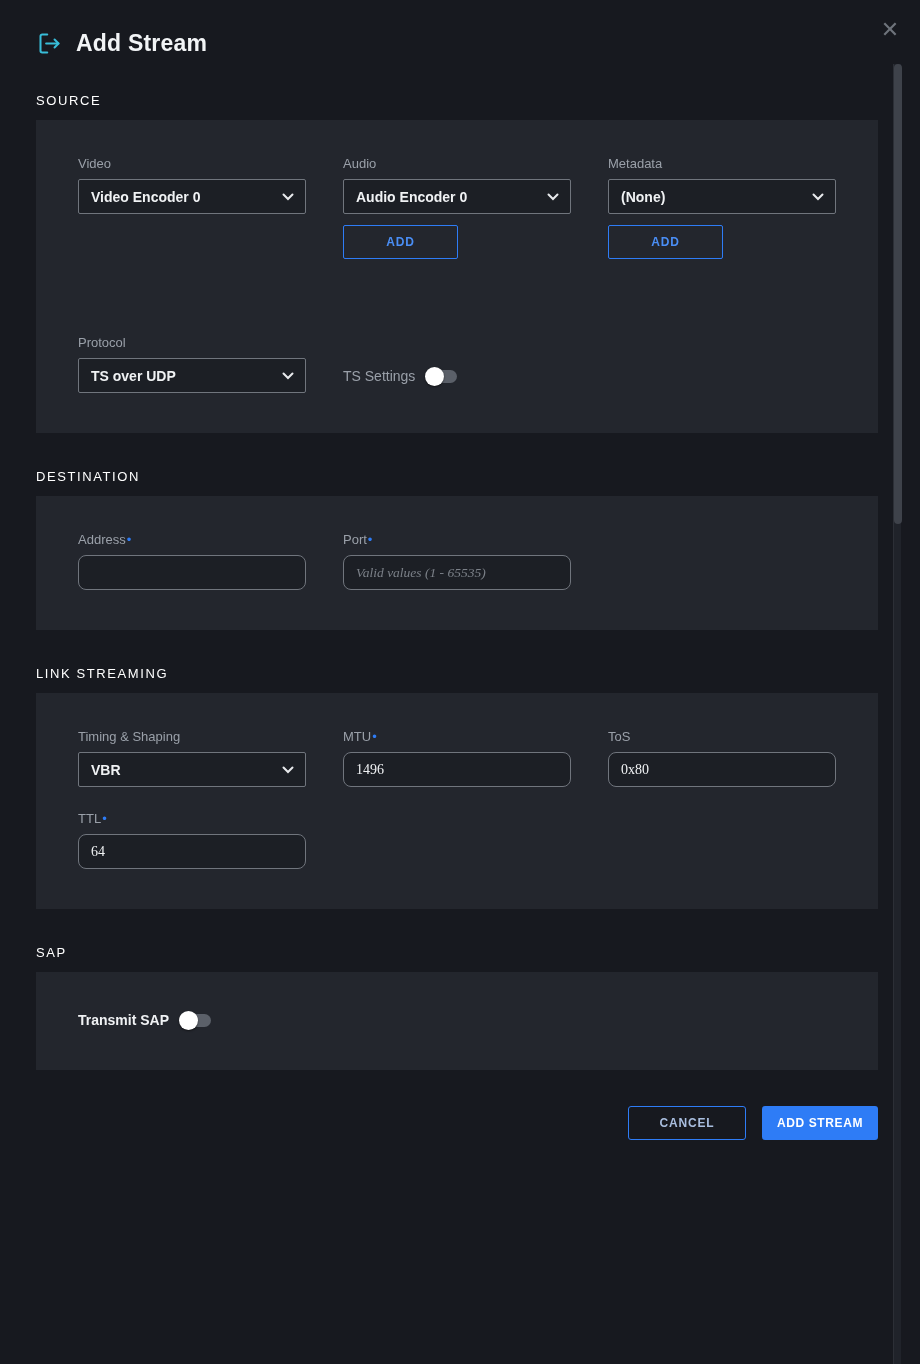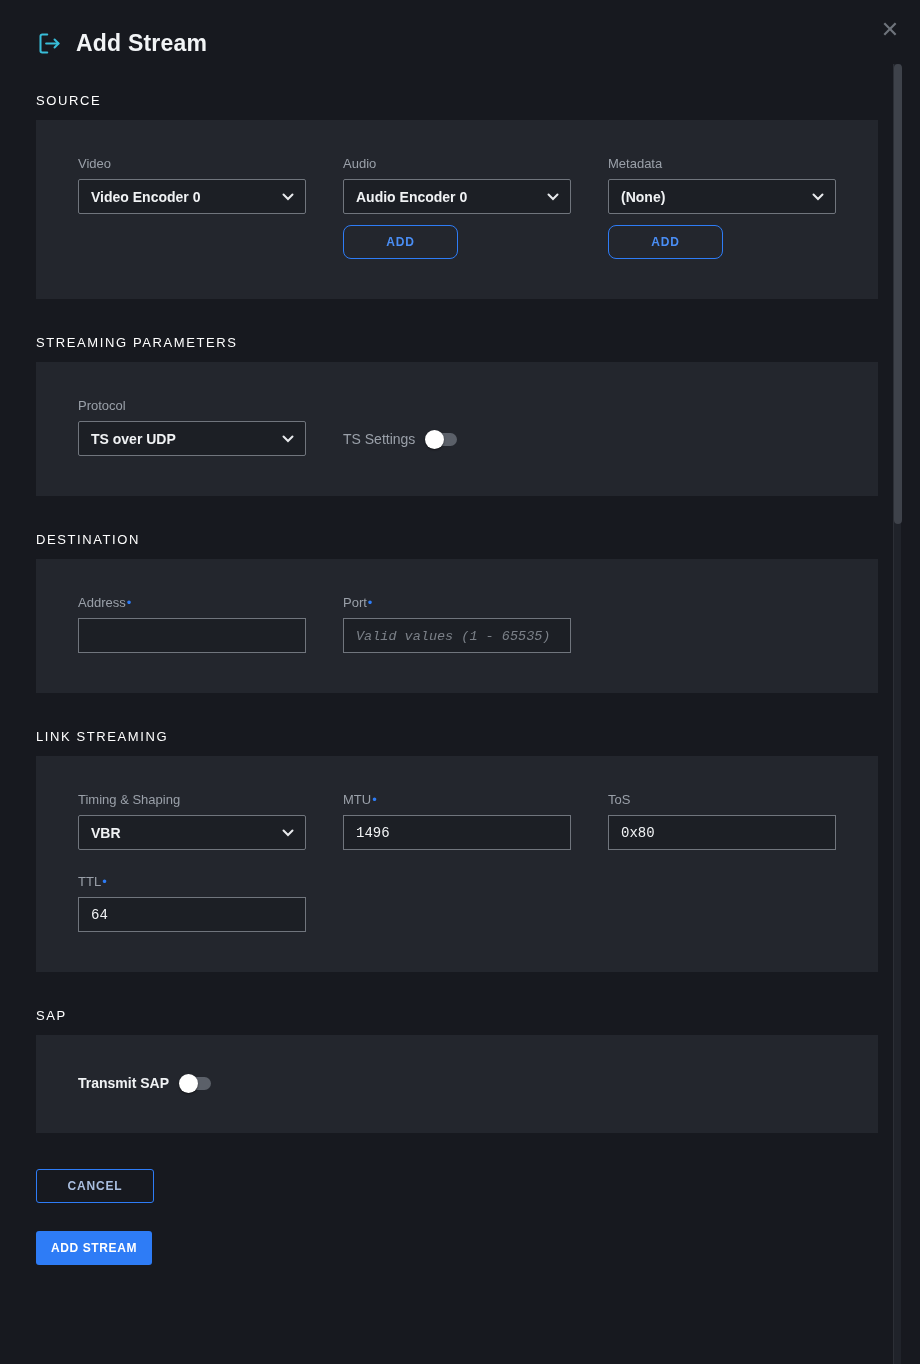--- a/index.html
+++ b/index.html
@@ -21,22 +21,22 @@
     position: absolute; top: 16px; right: 16px; width: 28px; height: 28px;
     background: none; border: none; color: #6e737b; font-size: 22px; line-height: 28px;
     cursor: pointer; text-align: center; font-weight: 400;
   }
 
   
   .field-label { font-size: 13px; color: #9aa0a9; margin-bottom: 8px; display: block; }
   .req { color: #2e7cf6; font-size: 13px; vertical-align: top; margin-left: 1px; }
   .text-input {
     width: 100%; height: 35px; background: #1c1f25; border: 1px solid #70757d;
-    border-radius: 0; color: #f0f2f4; font-size: 14px; padding: 0 12px;
-    font-family: Liberation Mono, monospace; outline: none;
+    border-radius: 8px; color: #f0f2f4; font-size: 14px; padding: 0 12px;
+    font-family: Liberation Serif, serif; outline: none;
   }
   .text-input::placeholder { color: #7b8088; font-style: italic; font-size: 13.5px; }
 
   .name-field { margin-top: 30px; width: 270px; }
 
   
   .section-header {
     margin-top: 36px; margin-bottom: 12px;
     font-size: 13px; color: #ffffff; letter-spacing: 1.6px; font-weight: 400;
   }
@@ -48,38 +48,38 @@
     position: relative; width: 100%; height: 35px; background: #1c1f25;
     border: 1px solid #70757d; border-radius: 2px; display: flex; align-items: center;
     padding: 0 34px 0 12px; cursor: pointer;
   }
   .select .sel-text { font-size: 14px; color: #f0f2f4; font-weight: 600; white-space: nowrap; overflow: hidden; }
   .select .chev { position: absolute; right: 11px; top: 50%; transform: translateY(-50%); display: flex; }
 
   
   .add-btn {
     margin-top: 11px; width: 115px; height: 34px; background: transparent;
-    border: 1px solid #2e7cf6; border-radius: 8px; color: #4a8ef5;
+    border: 1px solid #2e7cf6; border-radius: 2px; color: #4a8ef5;
     font-size: 12px; font-weight: 700; letter-spacing: .8px; cursor: pointer;
     font-family: "Liberation Sans", sans-serif;
   }
 
   
   .toggle-row { display: flex; align-items: center; gap: 12px; }
   .toggle-label-gray { font-size: 14px; color: #9aa0a9; }
   .toggle-label-white { font-size: 14px; color: #f0f2f4; font-weight: 600; }
   .toggle { position: relative; width: 30px; height: 13px; background: #5b6069; border-radius: 7px; cursor: pointer; flex: 0 0 auto; }
   .toggle .knob {
     position: absolute; left: -2px; top: -3px; width: 19px; height: 19px;
     border-radius: 50%; background: #ffffff; box-shadow: 0 1px 2px rgba(0,0,0,.5);
   }
   .align-end { align-self: end; margin-bottom: 9px; }
 
   
-  .footer { display: flex; justify-content: flex-end; gap: 28px; margin-top: 36px; flex-direction: column; }
+  .footer { display: flex; justify-content: flex-end; gap: 16px; margin-top: 36px; }
   .cancel-btn {
     width: 118px; height: 34px; background: transparent; border: 1px solid #2e7cf6;
     border-radius: 3px; color: #a9bedf; font-size: 12px; font-weight: 700;
     letter-spacing: .8px; cursor: pointer; font-family: "Liberation Sans", sans-serif;
   }
   .submit-btn {
     width: 116px; height: 34px; background: #2e7cf6; border: none;
     border-radius: 3px; color: #ffffff; font-size: 12px; font-weight: 700;
     letter-spacing: .6px; cursor: pointer; font-family: "Liberation Sans", sans-serif;
   }
@@ -153,21 +153,20 @@
               <svg width="12" height="8" viewBox="0 0 12 8" fill="none" stroke="#e8eaed" stroke-width="2" stroke-linecap="round">
                   <path d="M1.5 1.5 L6 6 L10.5 1.5"></path>
                 </svg>
             </span>
           </div>
           <button class="add-btn">ADD</button>
         </div>
       </div>
     </div>
 
-    <div class="section-header">STREAMING PARAMETERS</div>
     <div class="panel">
       <div class="grid3">
         <div>
           <label class="field-label">Protocol</label>
           <div class="select">
             <span class="sel-text">TS over UDP</span>
             <span class="chev">
               <svg width="12" height="8" viewBox="0 0 12 8" fill="none" stroke="#e8eaed" stroke-width="2" stroke-linecap="round">
                   <path d="M1.5 1.5 L6 6 L10.5 1.5"></path>
                 </svg>

